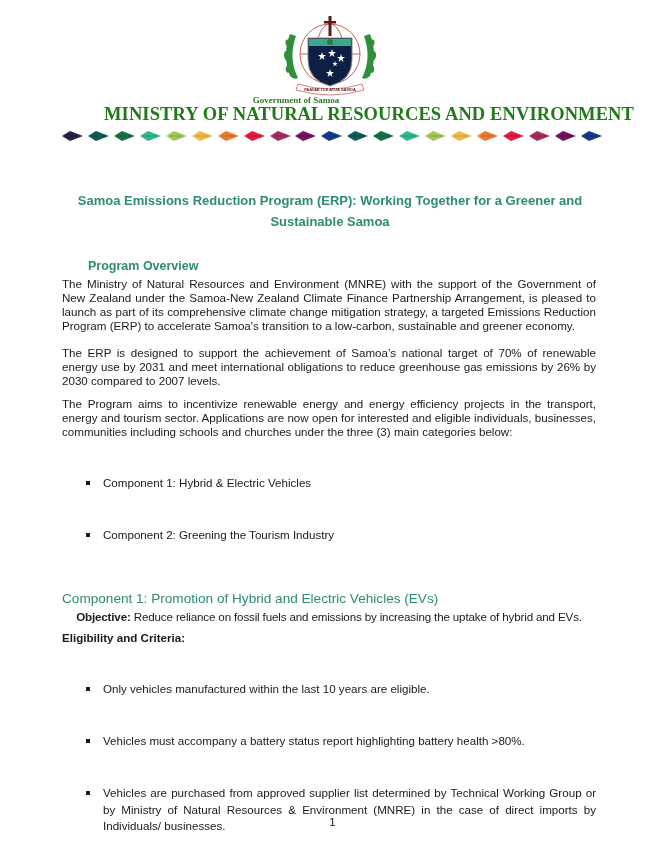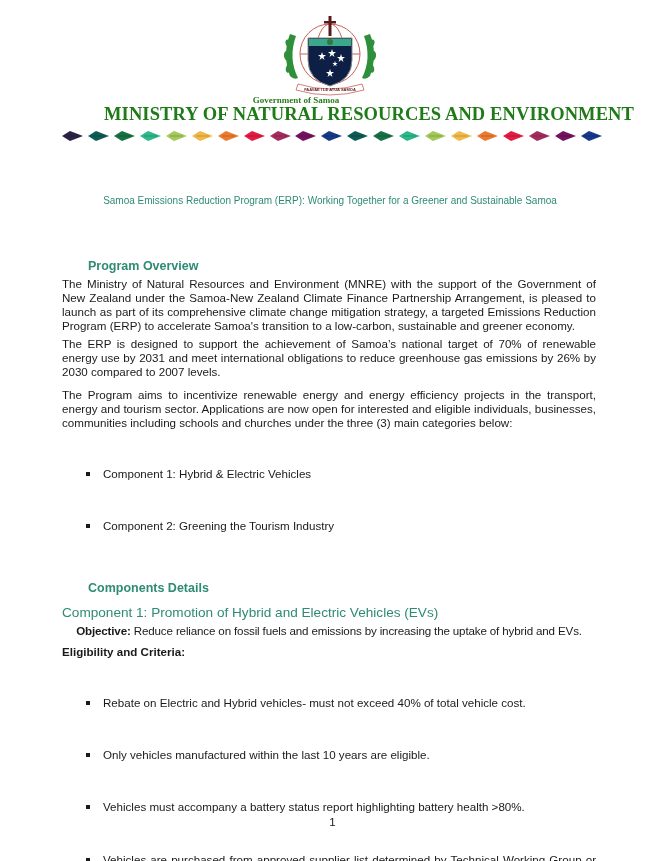--- a/index.html
+++ b/index.html
@@ -9,21 +9,21 @@
   .crest { position: absolute; left: 278px; top: 14px; width: 104px; height: 82px; }
   .gov-label { position: absolute; left: 0; width: 592px; top: 95px; text-align: center;
     font-family: "Liberation Serif", serif; font-weight: bold; font-size: 9px; color: #2a7a1e; }
   .ministry { position: absolute; left: 0; width: 634px; top: 104px; text-align: right;
     font-family: "Liberation Serif", serif; font-weight: bold; font-size: 18.5px; color: #1f7a18; letter-spacing: 0.1px; }
 
   .diamond-row { position: absolute; left: 62px; top: 128px; width: 540px; height: 16px; display: flex; justify-content: space-between; align-items: center; }
   .diamond { width: 21px; height: 12px; }
 
   .doc-title { position: absolute; left: 60px; width: 540px; top: 190px; text-align: center;
-    font-weight: normal; font-size: 10px; line-height: 21px; color: #2e8b74; }
+    font-weight: bold; font-size: 13px; line-height: 21px; color: #2e8b74; }
 
   .content { position: absolute; left: 62px; width: 534px; }
   .h-section { font-weight: bold; font-size: 12.5px; color: #2e8b74; padding-left: 26px; }
   .para { font-size: 11.6px; line-height: 14px; text-align: justify; color: #1a1a1a; }
 
   .bullets { list-style: none; }
   .bullets li { position: relative; padding-left: 41px; font-size: 11.6px; line-height: 16.2px; color: #1a1a1a; margin-top: 36px; }
   .bullets li .bullet { position: absolute; left: 24px; top: 6px; width: 4px; height: 4px; background: #1a1a1a; }
 
   .h-component { font-size: 13.6px; color: #2e8b74; }
@@ -163,35 +163,34 @@
       <path d="M0 6 L8 1 L21 6 L8 11 Z" fill="#163a8a"></path>
       <line x1="4" y1="6" x2="17" y2="6" stroke="rgba(0,0,0,0.25)" stroke-width="0.8"></line>
     </svg>
   </div>
 
 <div class="doc-title">Samoa Emissions Reduction Program (ERP): Working Together for a Greener and Sustainable Samoa</div>
 
 <div class="content" style="top:259px;">
   <div class="h-section">Program Overview</div>
   <p class="para" style="margin-top:4px;">The Ministry of Natural Resources and Environment (MNRE) with the support of the Government of New Zealand under the Samoa-New Zealand Climate Finance Partnership Arrangement, is pleased to launch as part of its comprehensive climate change mitigation strategy, a targeted Emissions Reduction Program (ERP) to accelerate Samoa's transition to a low-carbon, sustainable and greener economy.</p>
-  <p class="para" style="margin-top:4px;">The ERP is designed to support the achievement of Samoa’s national target of 70% of renewable energy use by 2031 and meet international obligations to reduce greenhouse gas emissions by 26% by 2030 compared to 2007 levels.</p>
+  <p class="para" style="margin-top:13px;">The ERP is designed to support the achievement of Samoa’s national target of 70% of renewable energy use by 2031 and meet international obligations to reduce greenhouse gas emissions by 26% by 2030 compared to 2007 levels.</p>
   <p class="para" style="margin-top:9px;">The Program aims to incentivize renewable energy and energy efficiency projects in the transport, energy and tourism sector. Applications are now open for interested and eligible individuals, businesses, communities including schools and churches under the three (3) main categories below:</p>
   <ul class="bullets" style="margin-top:8px;">
     <li><span class="bullet"></span><span>Component 1: Hybrid &amp; Electric Vehicles</span></li>
     <li><span class="bullet"></span><span>Component 2: Greening the Tourism Industry</span></li>
   </ul>
 </div>
 
 <div class="content" style="top:581px;">
-  <div class="h-section">Components Details</div>
   <div class="h-component" style="margin-top:10px;">Component 1: Promotion of Hybrid and Electric Vehicles (EVs)</div>
   <p class="para" style="margin-top:4px; text-align:center; letter-spacing:-0.15px;"><span class="bold">Objective:</span><span> Reduce reliance on fossil fuels and emissions by increasing the uptake of hybrid and EVs.</span></p>
   <div class="para bold" style="margin-top:7px;">Eligibility and Criteria:</div>
   <ul class="bullets" style="margin-top:8px;">
-    <li><span class="bullet"></span><span>Rebate on Electric and Hybrid vehicles- must not exceed 40% of total vehicle cost.</span></li>
+    <li><span class="bullet"></span></li>
     <li><span class="bullet"></span><span>Only vehicles manufactured within the last 10 years are eligible.</span></li>
     <li><span class="bullet"></span><span>Vehicles must accompany a battery status report highlighting battery health &gt;80%.</span></li>
     <li style="text-align:justify;"><span class="bullet"></span><span>Vehicles are purchased from approved supplier list determined by Technical Working Group or by Ministry of Natural Resources &amp; Environment (MNRE) in the case of direct imports by Individuals/ businesses.</span></li>
     <li><span class="bullet"></span><span>Meet Samoa’s prescribed performance, emissions and service thresholds.</span></li>
   </ul>
 </div>
 
 <div class="page-num">1</div>
 
 </body></html>

